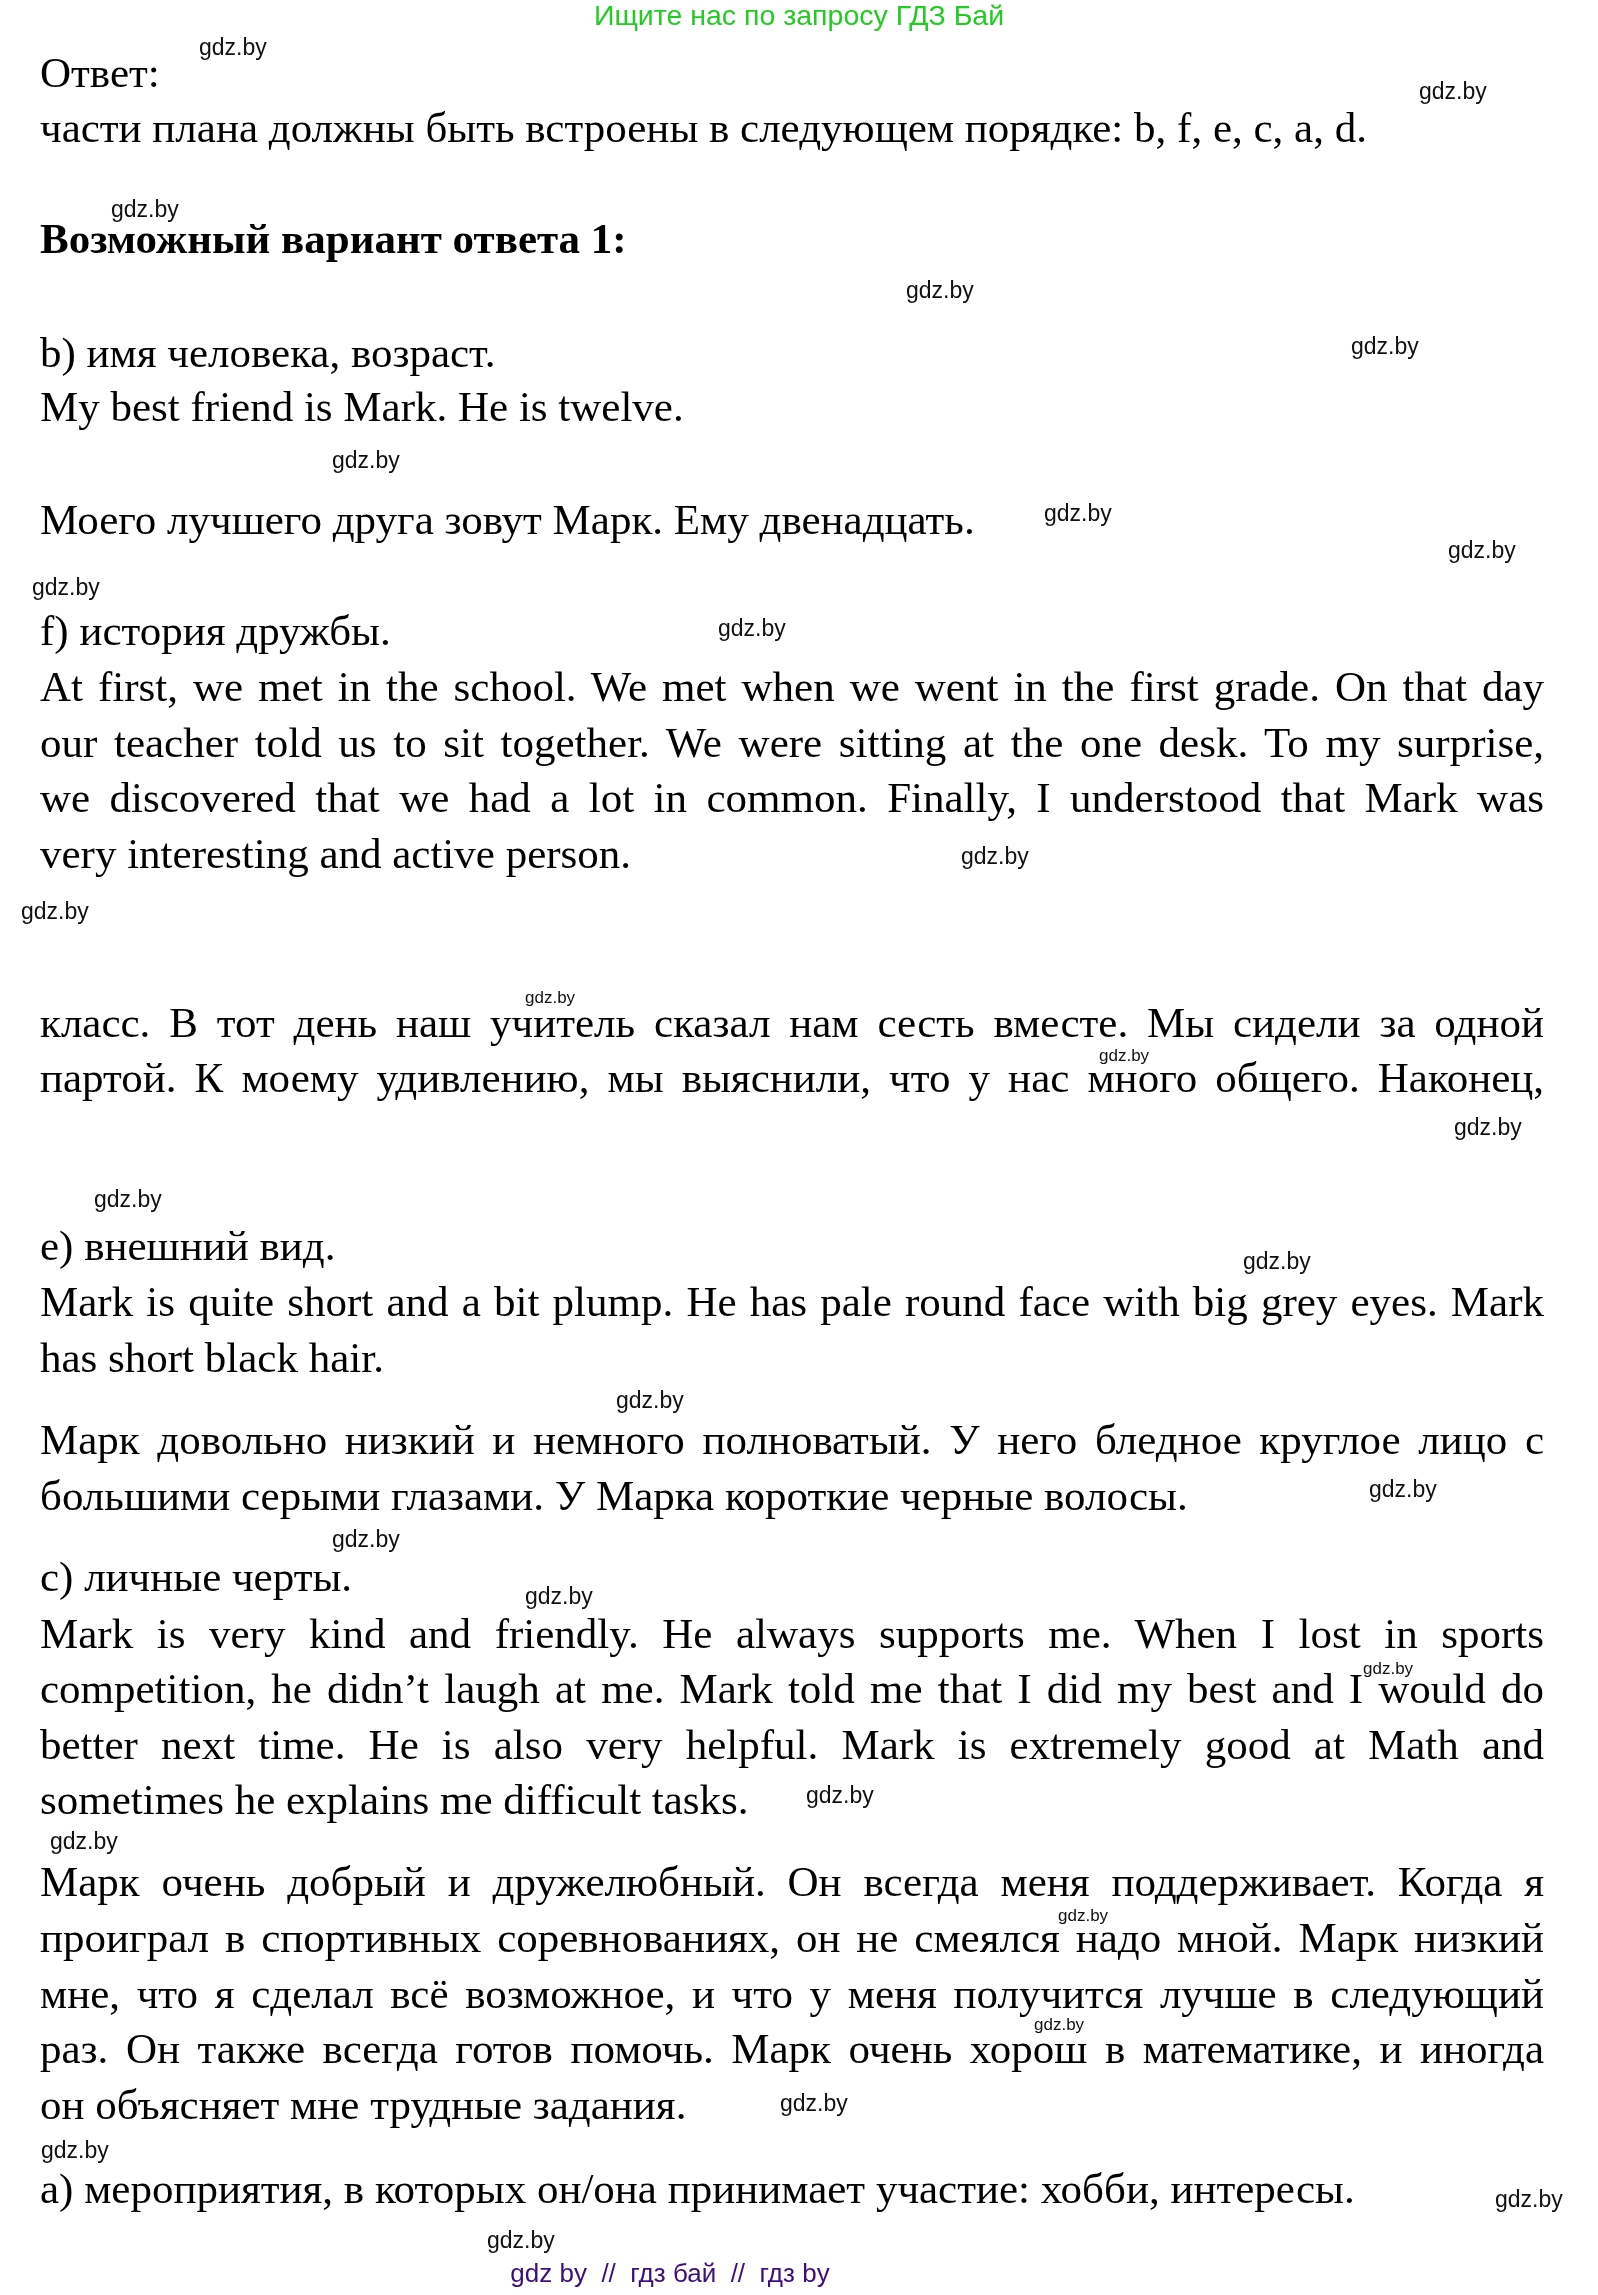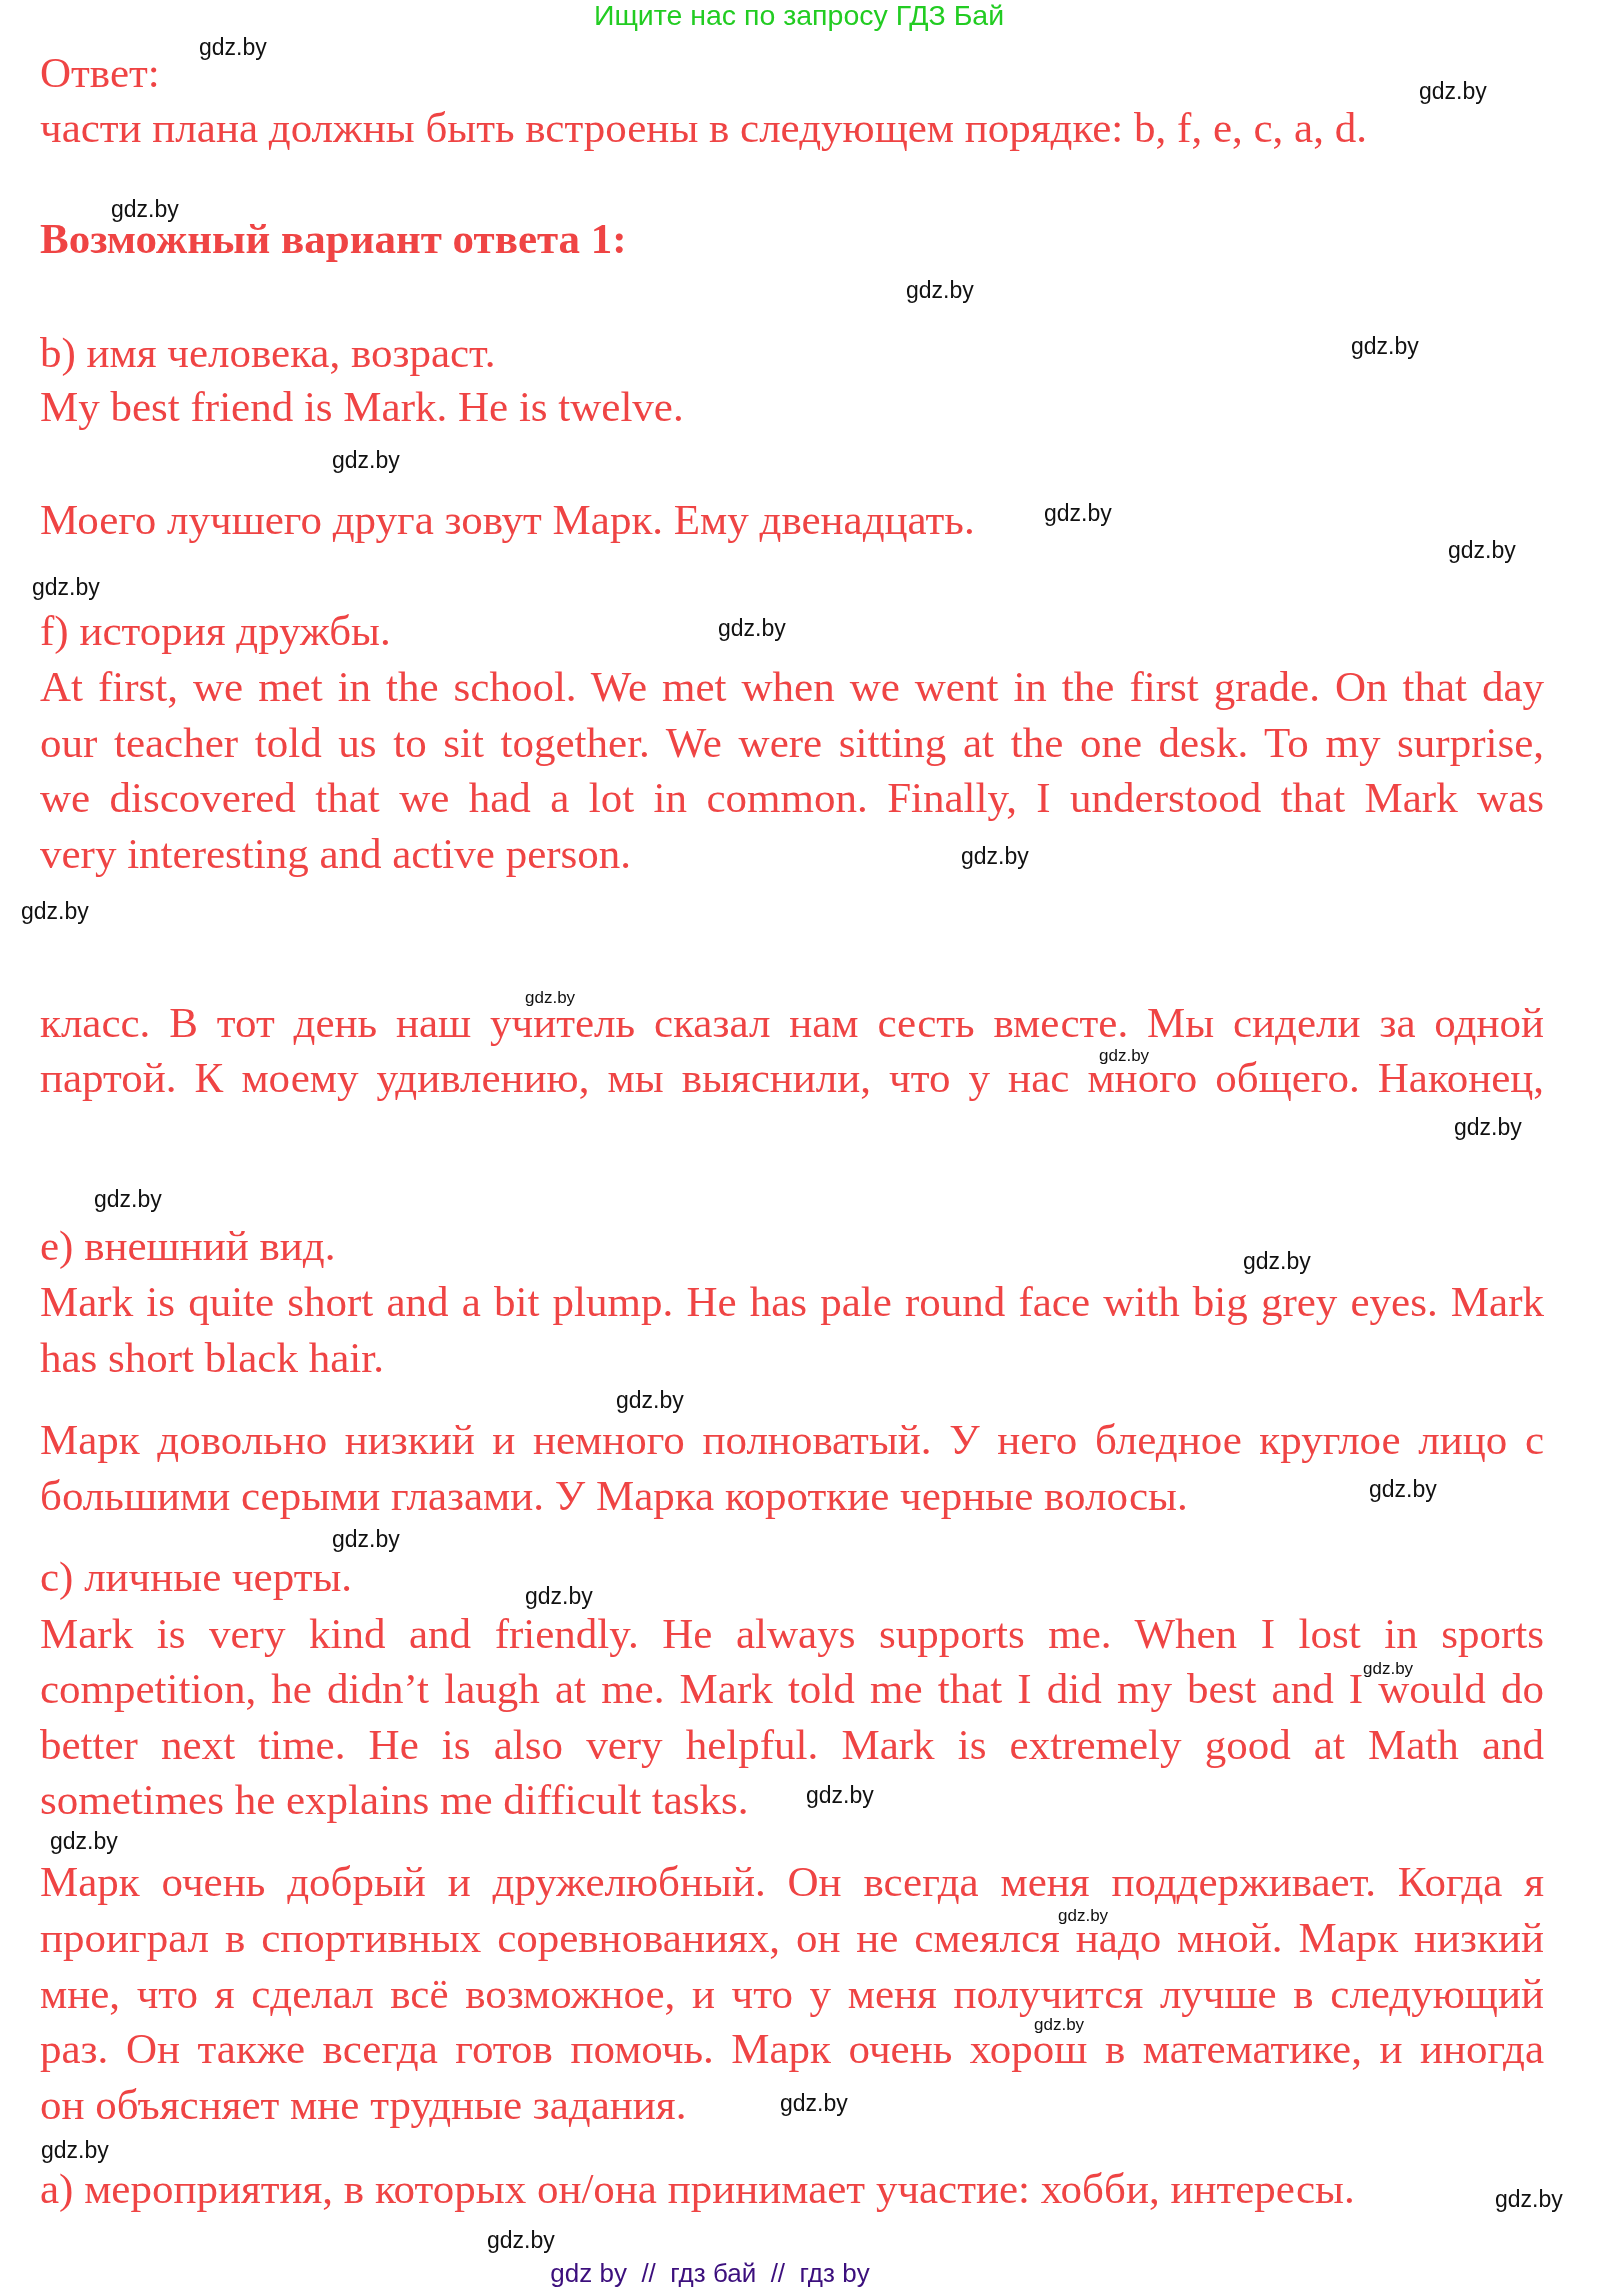--- a/index.html
+++ b/index.html
@@ -6,33 +6,33 @@
   body { width: 1598px; height: 2295px; position: relative; overflow: hidden; }
   .page { position: absolute; left: 0; top: 0; width: 1598px; height: 2295px; background: #fff; }
   .header-banner {
     position: absolute; left: 0; top: 0; width: 1598px; height: 34px;
     text-align: center; color: #22cc22;
     font-family: "Liberation Sans", sans-serif; font-size: 28.5px; line-height: 31px;
   }
   .ln {
     position: absolute; left: 40px; width: 1504px;
     font-family: "Liberation Serif", serif; font-size: 43px; line-height: 54px;
-    color: #ef4444; white-space: nowrap;
+    color: #000000; white-space: nowrap;
   }
   .ln.j { text-align: justify; text-align-last: justify; white-space: normal; }
   .ln.b { font-weight: bold; }
   .wm {
     position: absolute; font-family: "Liberation Sans", sans-serif;
     font-size: 23px; line-height: 25px; color: #111;
   }
   .wm.s { font-size: 17px; line-height: 18.5px; }
   .footer {
     position: absolute; left: 0; top: 2258px; width: 1340px; text-align: center;
     font-family: "Liberation Sans", sans-serif; font-size: 26px; line-height: 31px;
-    color: #3c0f7d; white-space: pre; margin-left: 40px;
+    color: #3c0f7d; white-space: pre;
   }
 </style>
 </head>
 <body>
 
 <div class="page">
 
   <div class="header-banner">Ищите нас по запросу ГДЗ Бай</div>
 
   <div class="ln" style="top:46px">Ответ:</div>

